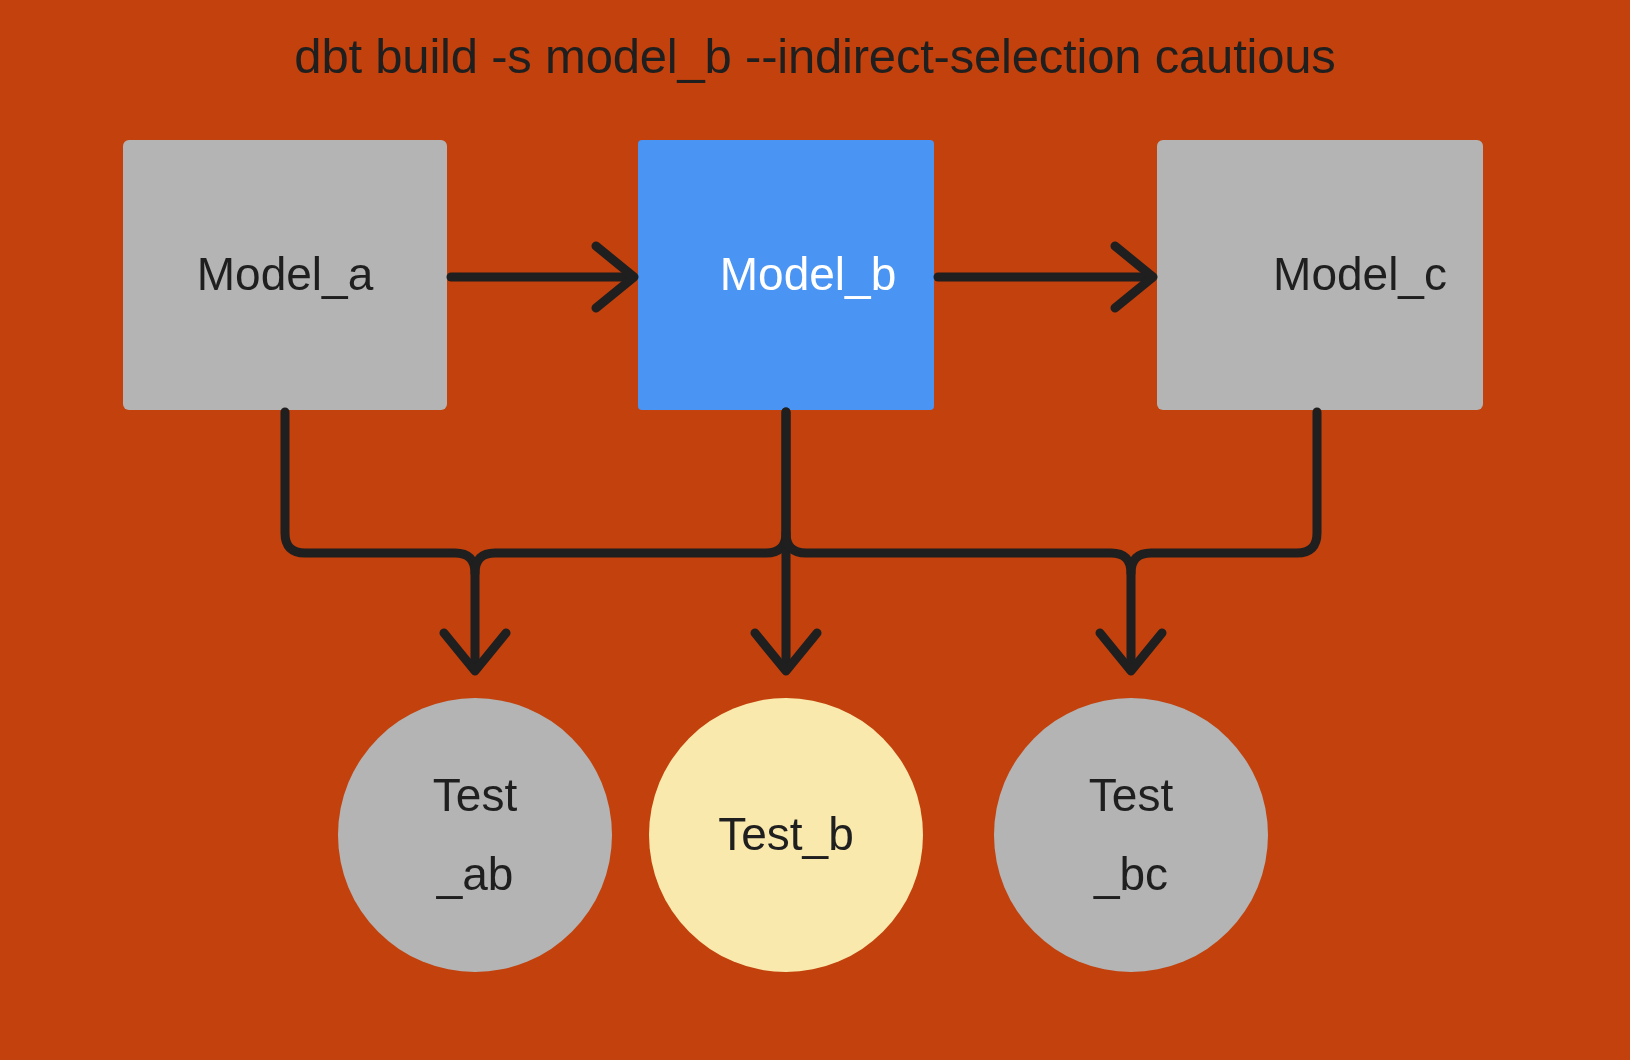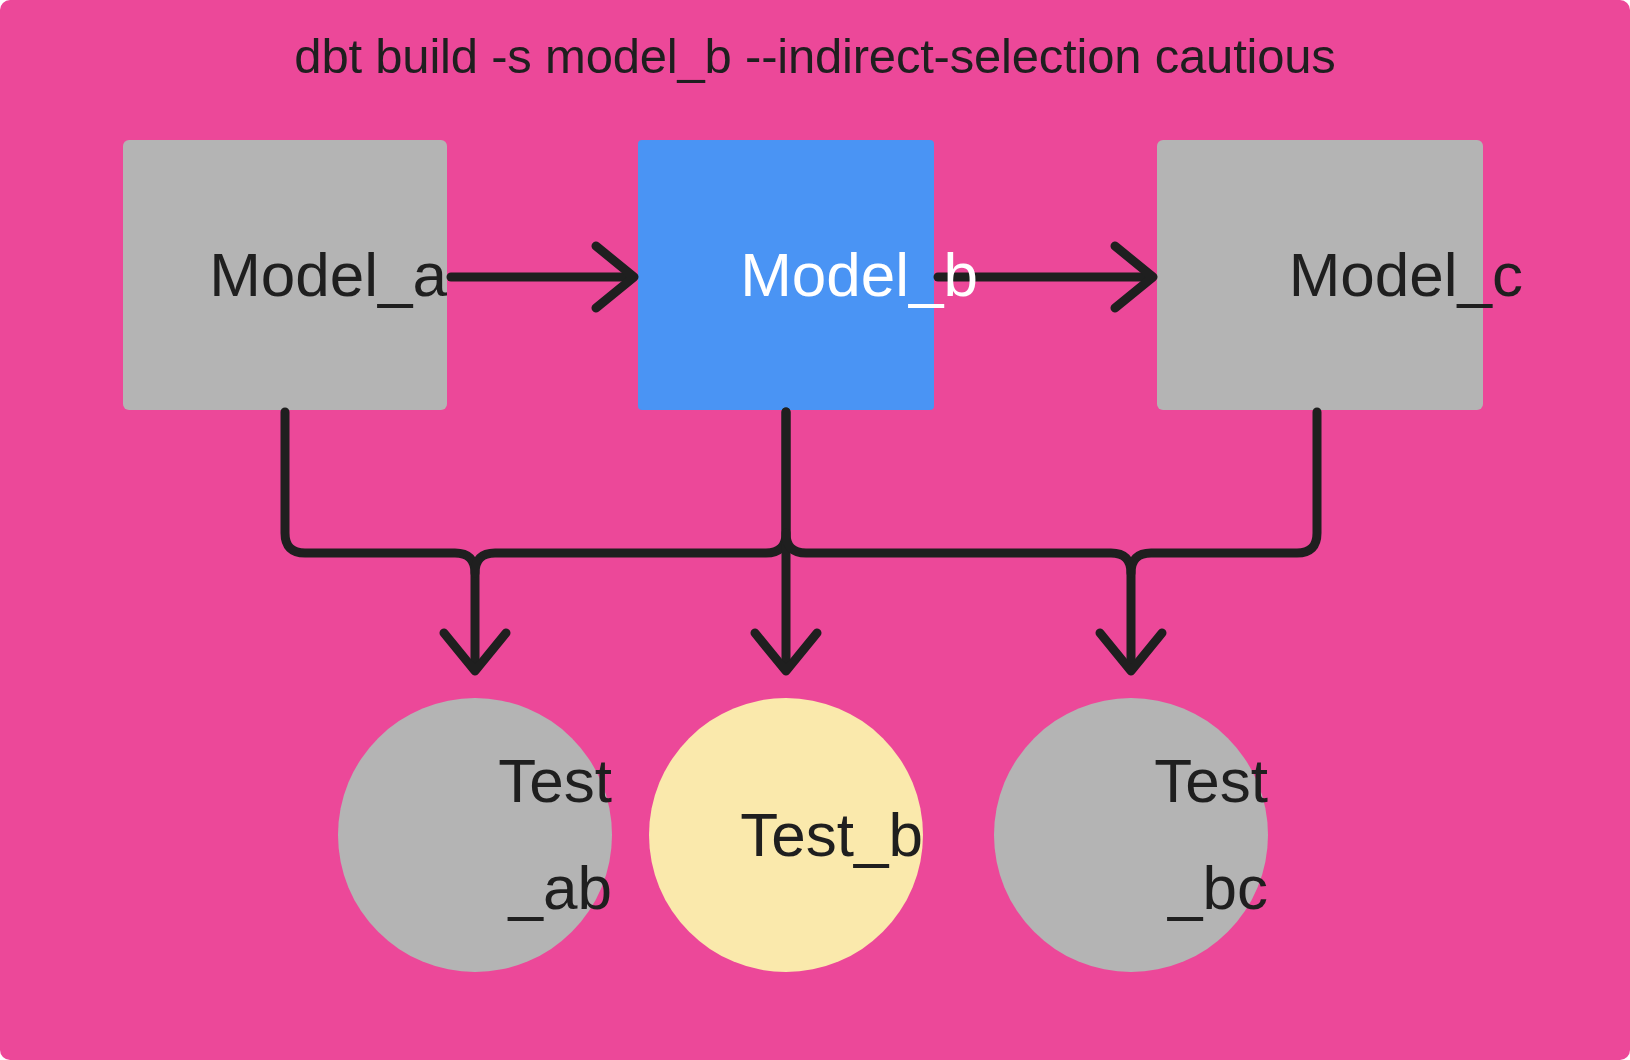--- a/index.html
+++ b/index.html
@@ -10,23 +10,22 @@
   body {
     width: 1630px;
     height: 1060px;
     font-family: "Liberation Sans", sans-serif;
     -webkit-font-smoothing: antialiased;
   }
   #canvas {
     position: relative;
     width: 1630px;
     height: 1060px;
-    background: #ec4899;
+    background: #c2410c;
     overflow: hidden;
-    border-radius: 10px;
   }
   #diagram-svg {
     position: absolute;
     left: 0;
     top: 0;
     width: 1630px;
     height: 1060px;
   }
   .title {
     position: absolute;
@@ -37,24 +36,24 @@
     font-size: 49px;
     font-weight: 400;
     color: #1f1f1f;
     letter-spacing: -0.2px;
     white-space: nowrap;
   }
   .node-label {
     position: absolute;
     display: flex;
     flex-direction: column;
-    align-items: flex-end;
+    align-items: center;
     justify-content: center;
     text-align: center;
-    font-size: 62px;
+    font-size: 46px;
     line-height: 1.72;
     color: #1f1f1f;
     pointer-events: none;
     white-space: pre;
   }
   .node-label.onwhite { color: #ffffff; }
 </style>
 </head>
 <body>
 

